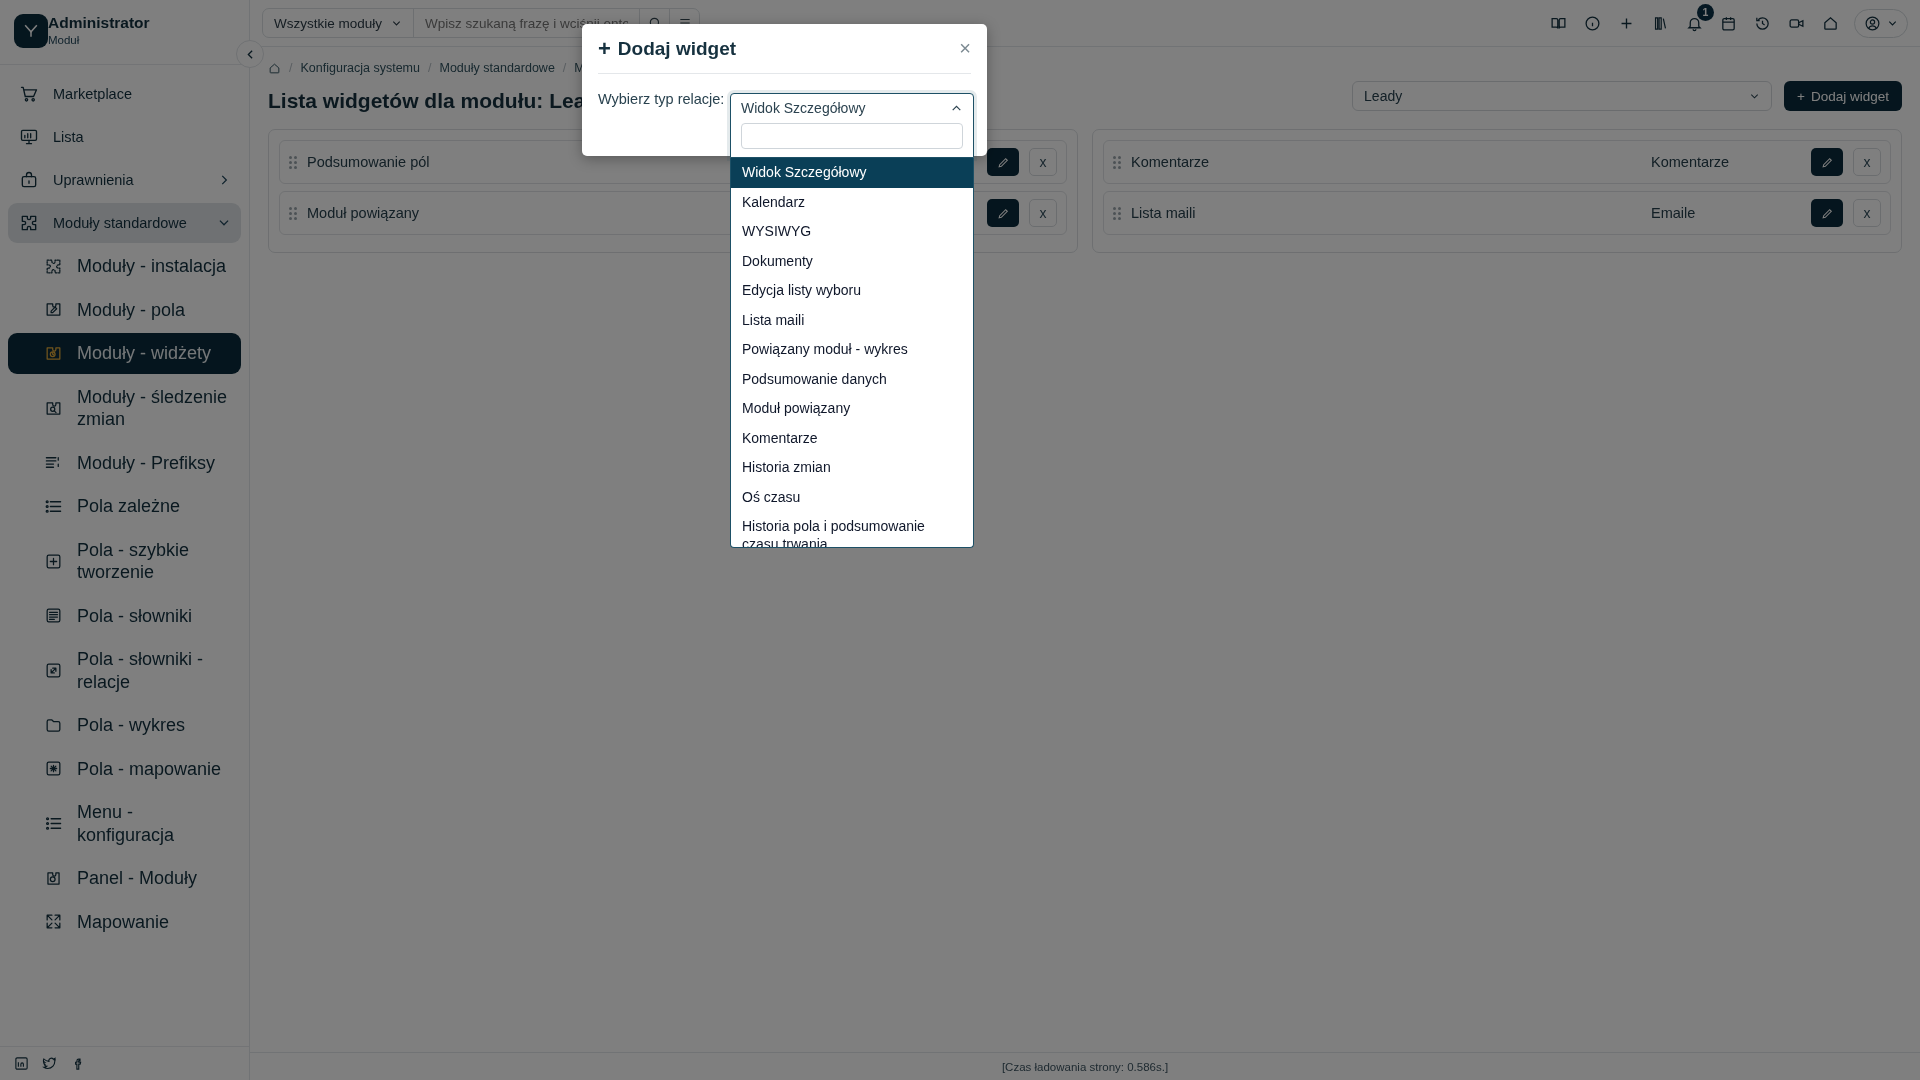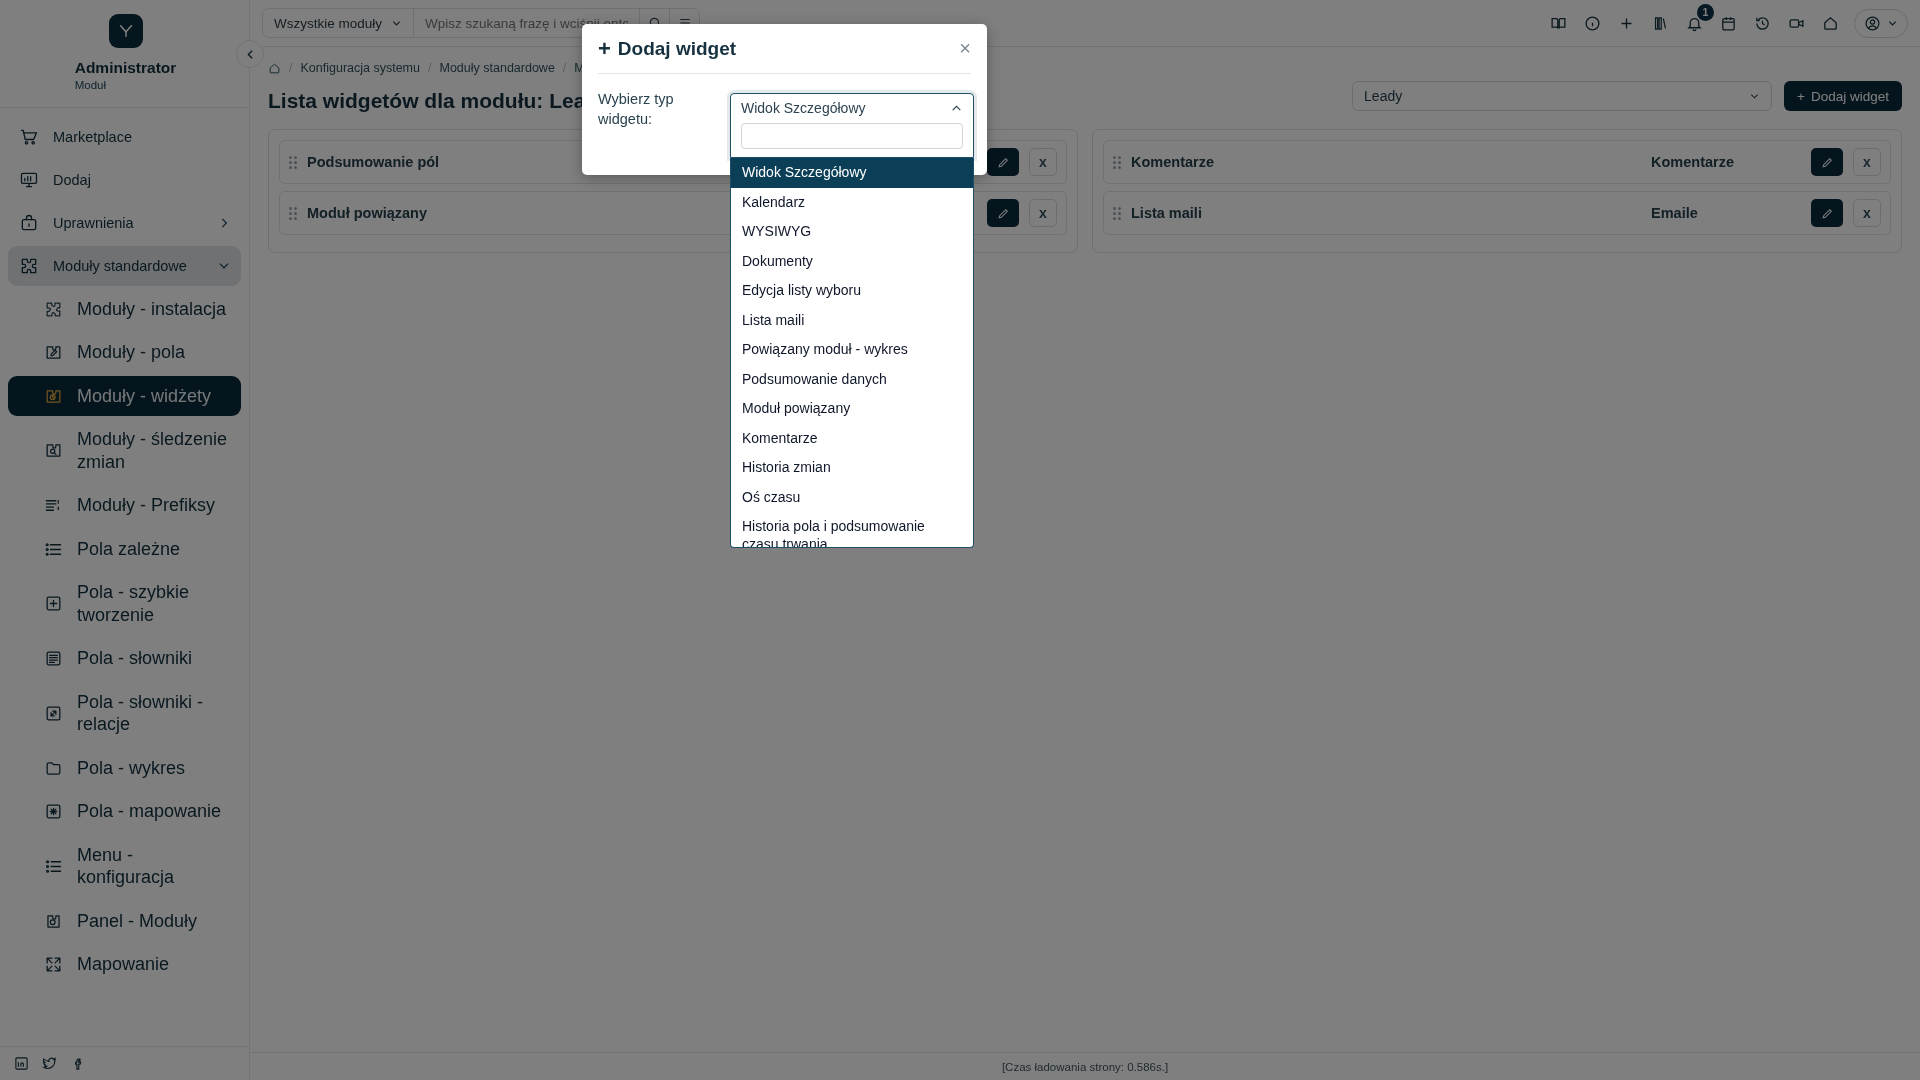--- a/index.html
+++ b/index.html
@@ -12,21 +12,21 @@
   #root { position: relative; width: 1920px; height: 1080px; }
 
   
   .app-layer { position: absolute; inset: 0; }
 
   .sidebar {
     position: absolute; left: 0; top: 0; width: 250px; height: 1080px;
     background: #ffffff; border-right: 1px solid #e3e6ea;
     display: flex; flex-direction: column;
   }
-  .sb-head { display: flex; align-items: center; gap: 11px; padding: 14px 12px 12px 14px; flex-direction: column; }
+  .sb-head { display: flex; padding: 14px 12px 12px 14px; }
   .sb-logo {
     width: 34px; height: 34px; border-radius: 9px; background: #0b2c3d;
     display: flex; align-items: center; justify-content: center; flex: none;
   }
   .sb-logo svg { width: 20px; height: 20px; }
   .sb-user-name { font-size: 15.5px; font-weight: bold; color: #12303f; line-height: 1.15; }
   .sb-user-role { font-size: 11.5px; color: #24485c; margin-top: 2px; }
   .sb-div { height: 1px; background: #e6e9ec; margin: 4px 0 6px; }
 
   .sb-scroll { flex: 1; overflow: hidden; padding: 0 8px; }
@@ -82,21 +82,21 @@
   .tb-user svg.c { width: 11px; height: 11px; }
 
   
   .content { position: absolute; left: 250px; top: 47px; right: 0; bottom: 28px; background: #fff; padding: 0; }
   .crumbs { display: flex; align-items: center; gap: 8px; font-size: 12.5px; color: #30525f; padding: 14px 0 0 18px; }
   .crumbs svg { width: 13px; height: 13px; }
   .crumbs .sep { color: #b3bcc2; }
   .page-title { font-size: 21px; font-weight: bold; color: #16313f; padding: 14px 0 0 18px; }
 
   .panels { display: flex; gap: 14px; padding: 16px 18px 0 18px; }
-  .panel { flex: 1; border: 1px solid #dcdfe3; border-radius: 7px; padding: 10px; background: #fff; min-height: 96px; font-weight: bold; }
+  .panel { flex: 1; border: 1px solid #dcdfe3; border-radius: 7px; padding: 10px; background: #fff; min-height: 96px; }
   .panel.r { background: #fff; }
   .wrow {
     display: flex; align-items: center; gap: 10px; border: 1px solid #e0e3e6;
     border-radius: 6px; padding: 7px 9px; margin-bottom: 7px; background: #fff; min-height: 42px;
   }
   .grip { color: #9aa4ab; flex: none; display: grid; grid-template-columns: 3px 3px; gap: 2px; }
   .grip i { width: 3px; height: 3px; background: #9aa4ab; border-radius: 50%; display: block; }
   .wname { font-size: 14.5px; color: #27404d; flex: 1; line-height: 1.25; }
   .wlabel { font-size: 14.5px; color: #27404d; width: 150px; }
   .btn-edit { width: 32px; height: 28px; border-radius: 5px; background: #0b2b3c; display: flex; align-items: center; justify-content: center; }
@@ -184,21 +184,21 @@
             </span>
             <span class="lbl">Marketplace</span>
           </div>
           <div class="sb-item">
             <span class="ic">
               <svg viewBox="0 0 24 24" fill="none" stroke="#12303f" stroke-width="1.6" stroke-linecap="round" stroke-linejoin="round">
                 <rect x="3" y="4" width="18" height="12" rx="1.5"></rect>
                 <path d="M7 13v-3M10.5 13V8M14 13v-5M9 20h6M12 16v4"></path>
               </svg>
             </span>
-            <span class="lbl">Dodaj</span>
+            <span class="lbl">Lista</span>
           </div>
           <div class="sb-item">
             <span class="ic">
               <svg viewBox="0 0 24 24" fill="none" stroke="#12303f" stroke-width="1.6" stroke-linecap="round" stroke-linejoin="round">
                 <rect x="4" y="8" width="16" height="12" rx="2"></rect>
                 <path d="M9 8V6a3 3 0 016 0v2M12 13v3"></path>
               </svg>
             </span>
             <span class="lbl">Uprawnienia</span>
             <svg class="chev" viewBox="0 0 24 24" fill="none" stroke="currentColor" stroke-width="2.2">
@@ -578,21 +578,21 @@
 <div class="modal">
   <div class="modal-head">
     <div class="modal-title">
       <span class="plus">+</span>
       <span>Dodaj widget</span>
     </div>
     <div class="modal-x">×</div>
   </div>
   <div class="modal-hr"></div>
   <div class="modal-body">
-    <div class="field-label">Wybierz typ widgetu:</div>
+    <div class="field-label">Wybierz typ relacje:</div>
   </div>
 </div>
 
 <div class="sel-wrap">
   <div class="sel-box">
     <div class="sel-value-row">
       <span class="sel-value">Widok Szczegółowy</span>
       <svg class="sel-caret" viewBox="0 0 24 24" fill="none" stroke="currentColor" stroke-width="2.2">
             <path d="M5 15l7-7 7 7"></path>
           </svg>

